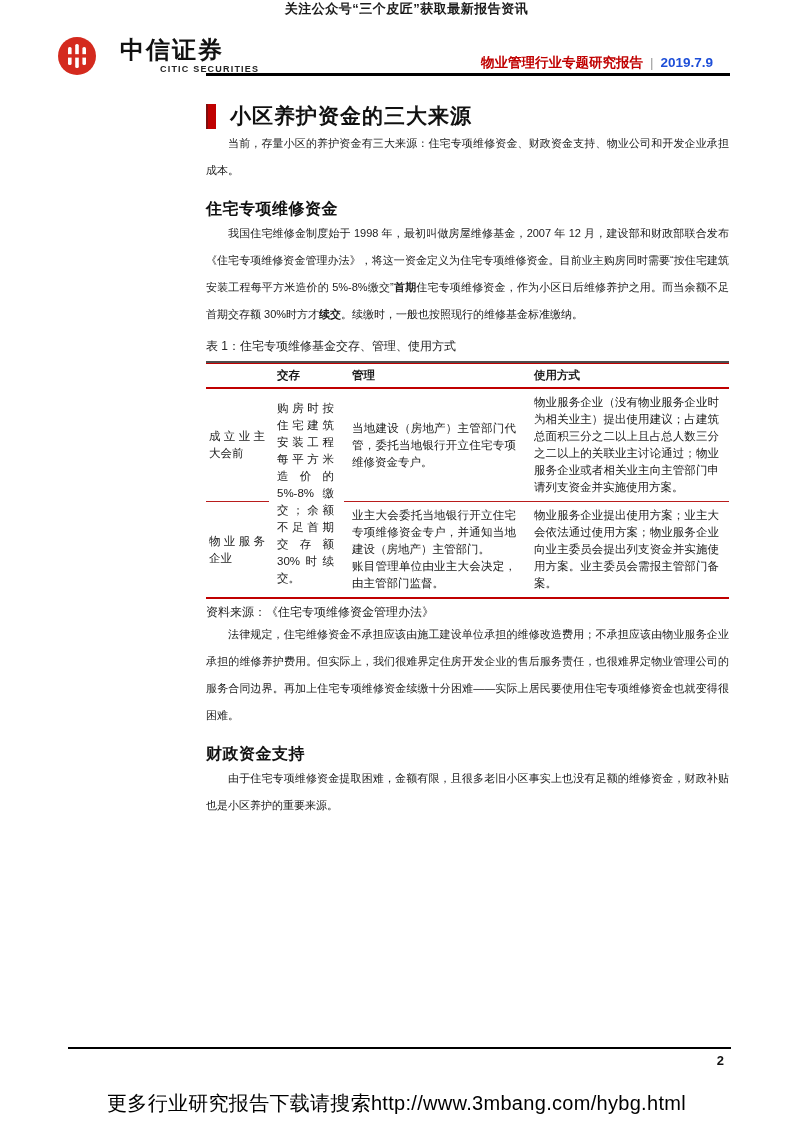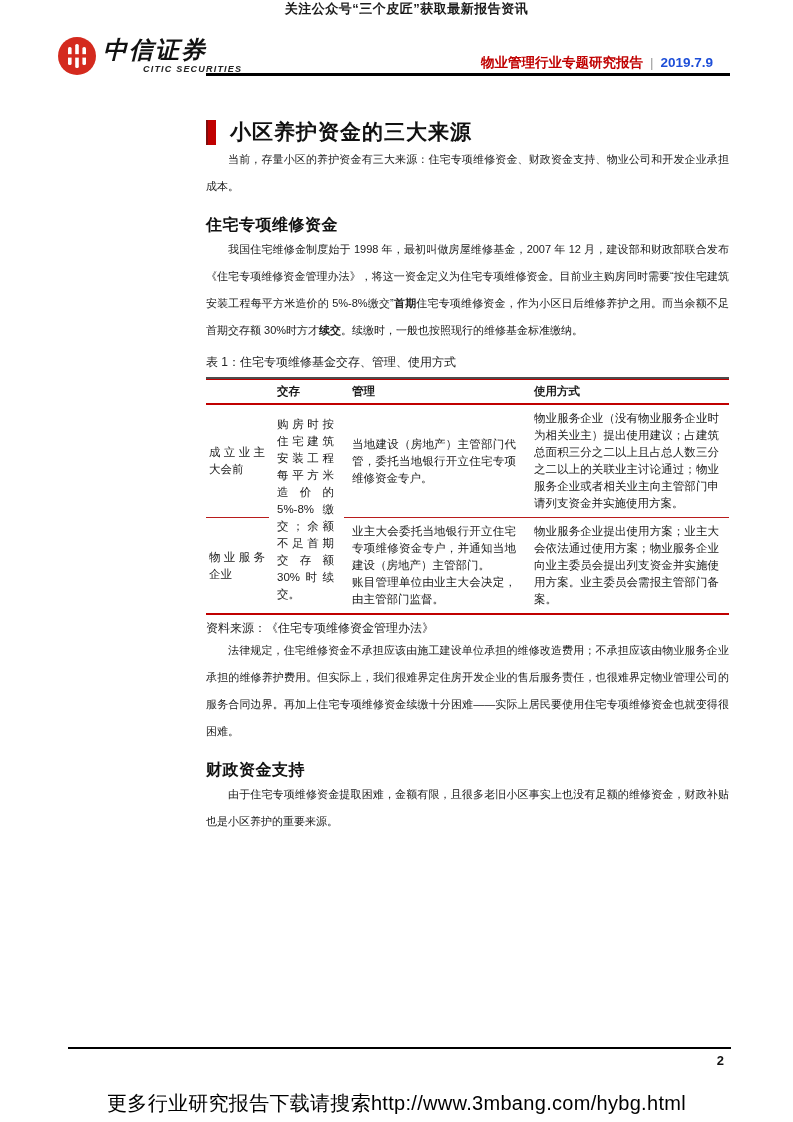--- a/index.html
+++ b/index.html
@@ -12,37 +12,37 @@
     overflow:hidden;
   }
   
   .top-notice{
     position:absolute;top:0;left:0;width:100%;
     text-align:center;font-size:13px;font-weight:bold;color:#1a1a1a;
     letter-spacing:.5px;
     padding-left:10px;
   }
   
-  .logo-group{position:absolute;left:57px;top:36px;display:flex;align-items:center;gap:6px;font-style:italic;}
+  .logo-group{position:absolute;left:57px;top:36px;display:flex;align-items:center;gap:23px;}
   .logo-circle{width:40px;height:40px;flex:0 0 auto;}
   .brand-text{display:flex;flex-direction:column;line-height:1;}
   .brand-cn{font-size:24px;font-weight:bold;color:#111;letter-spacing:2px;font-family:"Liberation Serif","DejaVu Serif",serif;}
   .brand-en{font-size:9px;color:#222;letter-spacing:1.2px;margin-top:3px;font-weight:bold;padding-left:40px;}
   .header-right{
     position:absolute;top:54px;right:80px;
     display:flex;align-items:baseline;gap:7px;
     font-size:13.5px;font-weight:bold;
   }
   .report-type{color:#c00000;}
   .header-sep{color:#999;font-weight:normal;}
   .report-date{color:#1d4ed8;}
   .header-rule{position:absolute;left:206px;top:73px;width:524px;height:3px;background:#000;}
   
   .content{position:absolute;left:206px;top:98px;width:523px;}
-  .section-title-row{display:flex;align-items:center;gap:14px;margin-top:20px;}
+  .section-title-row{display:flex;align-items:center;gap:14px;margin-top:4px;}
   .red-bar{width:8px;height:25px;background:#c00000;border-left:2px solid #7f0d0d;flex:0 0 auto;}
   .section-title{font-size:21px;font-weight:bold;color:#111;letter-spacing:1px;}
   p.body{
     font-size:11px;line-height:27px;text-align:justify;
     text-indent:2em;color:#1a1a1a;margin:0;
   }
   .p-intro{margin-top:30px;}
   h2.subhead{font-size:16px;font-weight:bold;color:#111;margin:15px 0 0 0;letter-spacing:.5px;}
   .p-fund{margin-top:12px;}
   .p-law{margin-top:22px;}

